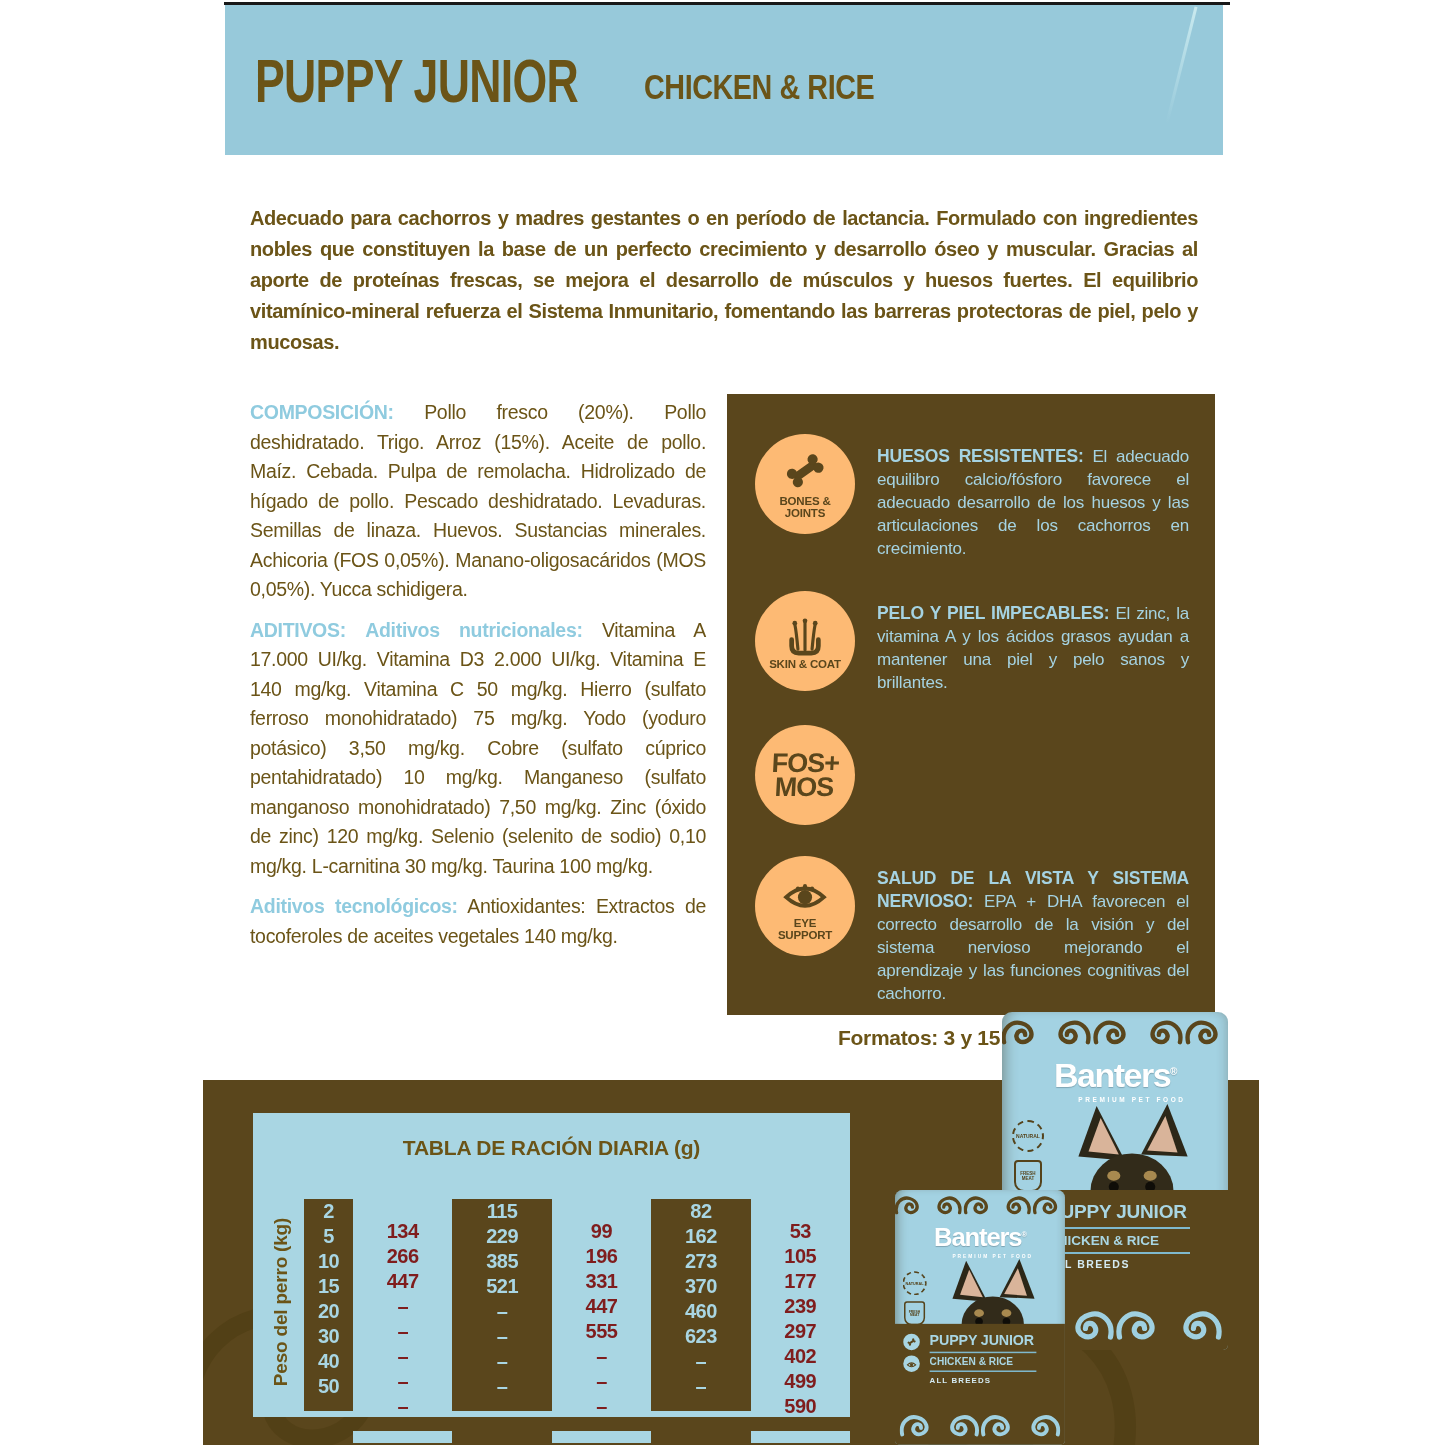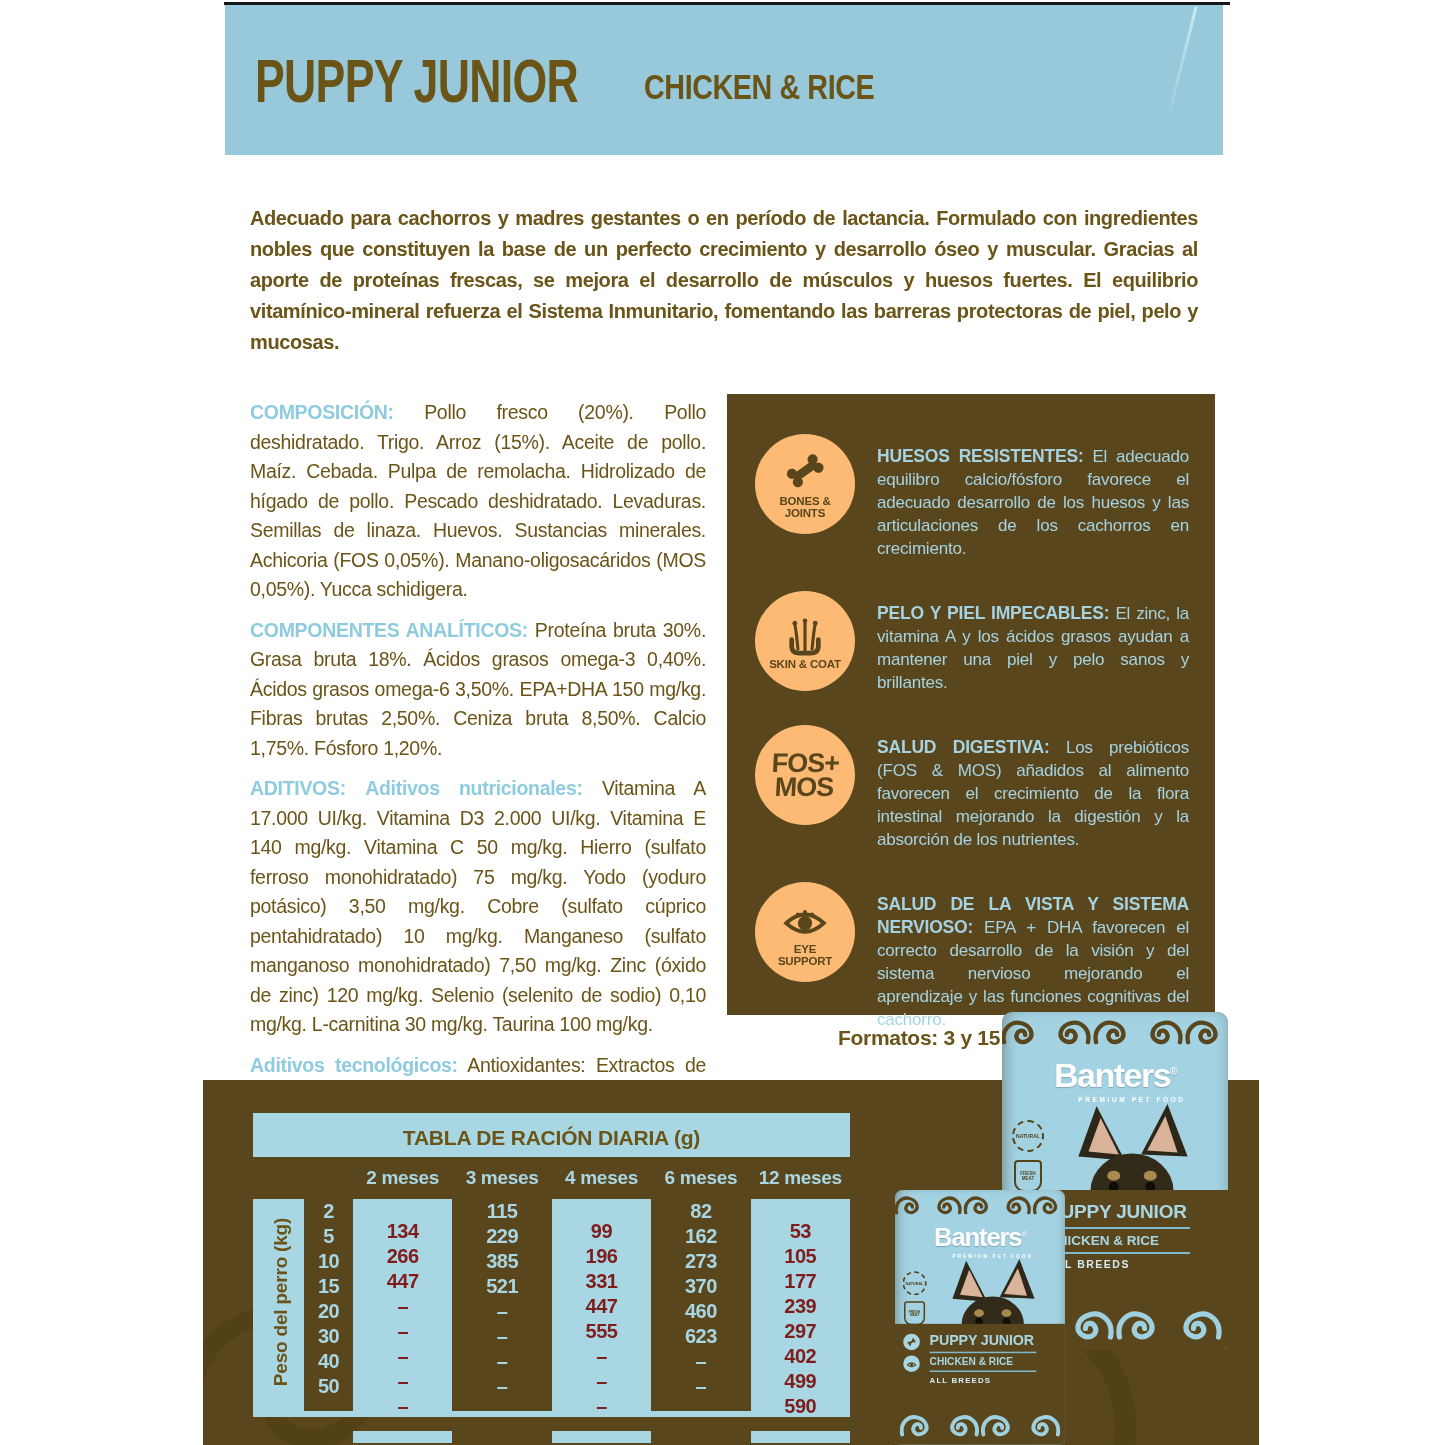--- a/index.html
+++ b/index.html
@@ -36,21 +36,21 @@
   .b-text{margin:11px 0 0 0;color:#a5d3e2;font-size:17px;line-height:23px;text-align:justify;
         letter-spacing:-.2px;width:312px;}
   .b-title{font-weight:700;font-size:17.5px;}
   
   .formats{position:absolute;left:838px;top:1026px;font-size:21px;font-weight:700;color:#6b5417;letter-spacing:-.3px;}
   
   .bottom-panel{position:absolute;left:203px;top:1080px;width:1056px;height:365px;background:#5a461c;overflow:hidden;}
   .watermark{position:absolute;color:#4a390f;opacity:.45;}
   
   .table-panel{position:absolute;left:50px;top:33px;width:597px;height:304px;background:#a9d6e3;}
-  .t-title{padding-top:13px;text-align:center;font-size:21px;font-weight:700;color:#6b5417;letter-spacing:-.2px;}
+  .t-title{padding-top:23px;text-align:center;font-size:21px;font-weight:700;color:#6b5417;letter-spacing:-.2px;}
   .t-head{position:absolute;left:0;top:44px;width:100%;height:42px;background:#5a461c;
         display:grid;grid-template-columns:51px 49px repeat(5,1fr);align-items:center;}
   .t-head .hcell{font-size:19px;font-weight:700;color:#a9d6e3;text-align:center;letter-spacing:-.3px;}
   .t-body{position:absolute;left:0;top:86px;width:100%;display:grid;
         grid-template-columns:51px 49px repeat(5,1fr);grid-auto-rows:25px;}
   .cell{display:flex;align-items:center;justify-content:center;font-size:20px;font-weight:700;letter-spacing:-.5px;}
   .cell.lbl-sp{background:#a9d6e3;}
   .cell.w{background:#5a461c;color:#a9d6e3;}
   .cell.c-blue{background:#a9d6e3;color:#7f1d1d;margin-top:32px;}
   .cell.c-brown{background:#5a461c;color:#a9d6e3;}
@@ -97,21 +97,20 @@
 
   <div class="header-band">
     <div class="h-title">PUPPY JUNIOR</div>
     <div class="h-sub">CHICKEN &amp; RICE</div>
   </div>
 
   <p class="intro">Adecuado para cachorros y madres gestantes o en período de lactancia. Formulado con ingredientes nobles que constituyen la base de un perfecto crecimiento y desarrollo óseo y muscular. Gracias al aporte de proteínas frescas, se mejora el desarrollo de músculos y huesos fuertes. El equilibrio vitamínico-mineral refuerza el Sistema Inmunitario, fomentando las barreras protectoras de piel, pelo y mucosas.</p>
 
   <div class="leftcol">
     <p><span class="sec-label">COMPOSICIÓN:</span> <span>Pollo fresco (20%). Pollo deshidratado. Trigo. Arroz (15%). Aceite de pollo. Maíz. Cebada. Pulpa de remolacha. Hidrolizado de hígado de pollo. Pescado deshidratado. Levaduras. Semillas de linaza. Huevos. Sustancias minerales. Achicoria (FOS 0,05%). Manano-oligosacáridos (MOS 0,05%). Yucca schidigera.</span></p>
-    <p><span class="sec-label">COMPONENTES ANALÍTICOS:</span> <span>Proteína bruta 30%. Grasa bruta 18%. Ácidos grasos omega-3 0,40%. Ácidos grasos omega-6 3,50%. EPA+DHA 150 mg/kg. Fibras brutas 2,50%. Ceniza bruta 8,50%. Calcio 1,75%. Fósforo 1,20%.</span></p>
     <p><span class="sec-label">ADITIVOS:</span> <span class="sec-label">Aditivos nutricionales:</span> <span>Vitamina A 17.000 UI/kg. Vitamina D3 2.000 UI/kg. Vitamina E 140 mg/kg. Vitamina C 50 mg/kg. Hierro (sulfato ferroso monohidratado) 75 mg/kg. Yodo (yoduro potásico) 3,50 mg/kg. Cobre (sulfato cúprico pentahidratado) 10 mg/kg. Manganeso (sulfato manganoso monohidratado) 7,50 mg/kg. Zinc (óxido de zinc) 120 mg/kg. Selenio (selenito de sodio) 0,10 mg/kg. L-carnitina 30 mg/kg. Taurina 100 mg/kg.</span></p>
     <p><span class="sec-label">Aditivos tecnológicos:</span> <span>Antioxidantes: Extractos de tocoferoles de aceites vegetales 140 mg/kg.</span></p>
   </div>
 
   <div class="benefits">
 
     <div class="benefit">
       <div class="b-circle">
         <svg class="b-glyph" viewBox="0 0 60 56">
           <g transform="rotate(-35 30 26)" fill="currentColor">
@@ -146,21 +145,20 @@
         <div class="b-circ-label">SKIN &amp; COAT</div>
       </div>
       <p class="b-text"><span class="b-title">PELO Y PIEL IMPECABLES:</span> <span>El zinc, la vitamina A y los ácidos grasos ayudan a mantener una piel y pelo sanos y brillantes.</span></p>
     </div>
 
     <div class="benefit fos">
       <div class="b-circle">
         <div class="b-circ-label">FOS+
 MOS</div>
       </div>
-      <p class="b-text"><span class="b-title">SALUD DIGESTIVA:</span> <span>Los prebióticos (FOS &amp; MOS) añadidos al alimento favorecen el crecimiento de la flora intestinal mejorando la digestión y la absorción de los nutrientes.</span></p>
     </div>
 
     <div class="benefit">
       <div class="b-circle">
         <svg class="b-glyph" viewBox="0 0 60 56">
           <path d="M6 32 Q30 10 54 32 Q30 54 6 32 Z" fill="none" stroke="currentColor" stroke-width="5"></path>
           <circle cx="30" cy="32" r="9" fill="currentColor"></circle>
           <g fill="currentColor">
             <circle cx="21" cy="21" r="2.6"></circle>
               <circle cx="30" cy="18" r="2.6"></circle>
@@ -180,29 +178,20 @@
   <div class="bottom-panel">
     <svg class="watermark" style="left:-30px;bottom:-40px;width:280px;height:220px;" viewBox="0 0 60 44">
       <path d="M4 36 C0 18 14 6 28 10 C42 14 46 28 36 34 C27 39 18 32 22 24 C25 18 33 19 33 26" fill="none" stroke="currentColor" stroke-width="4" stroke-linecap="round"></path>
     </svg>
     <svg class="watermark" style="left:620px;bottom:-60px;width:320px;height:240px;transform:scaleX(-1);" viewBox="0 0 60 44">
       <path d="M4 36 C0 18 14 6 28 10 C42 14 46 28 36 34 C27 39 18 32 22 24 C25 18 33 19 33 26" fill="none" stroke="currentColor" stroke-width="4" stroke-linecap="round"></path>
     </svg>
 
     <div class="table-panel">
       <div class="t-title">TABLA DE RACIÓN DIARIA (g)</div>
-      <div class="t-head">
-        <div class="hcell"></div>
-        <div class="hcell"></div>
-        <div class="hcell">2 meses</div>
-        <div class="hcell">3 meses</div>
-        <div class="hcell">4 meses</div>
-        <div class="hcell">6 meses</div>
-        <div class="hcell">12 meses</div>
-      </div>
       <div class="t-body">
           <div class="cell lbl-sp"></div>
           <div class="cell w">2</div>
           <div class="cell c-blue">134</div>
           <div class="cell c-brown">115</div>
           <div class="cell c-blue">99</div>
           <div class="cell c-brown">82</div>
           <div class="cell c-blue">53</div>
           <div class="cell lbl-sp"></div>
           <div class="cell w">5</div>

